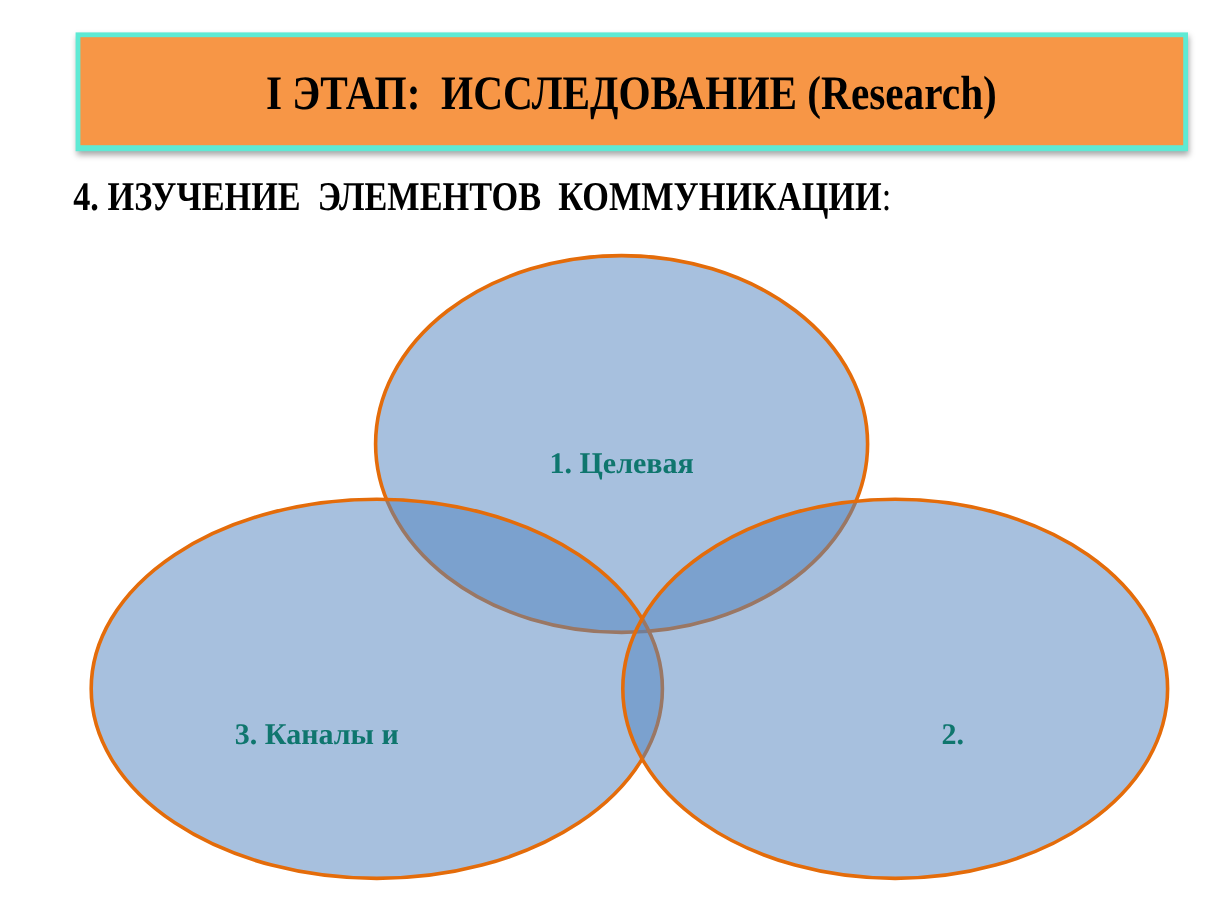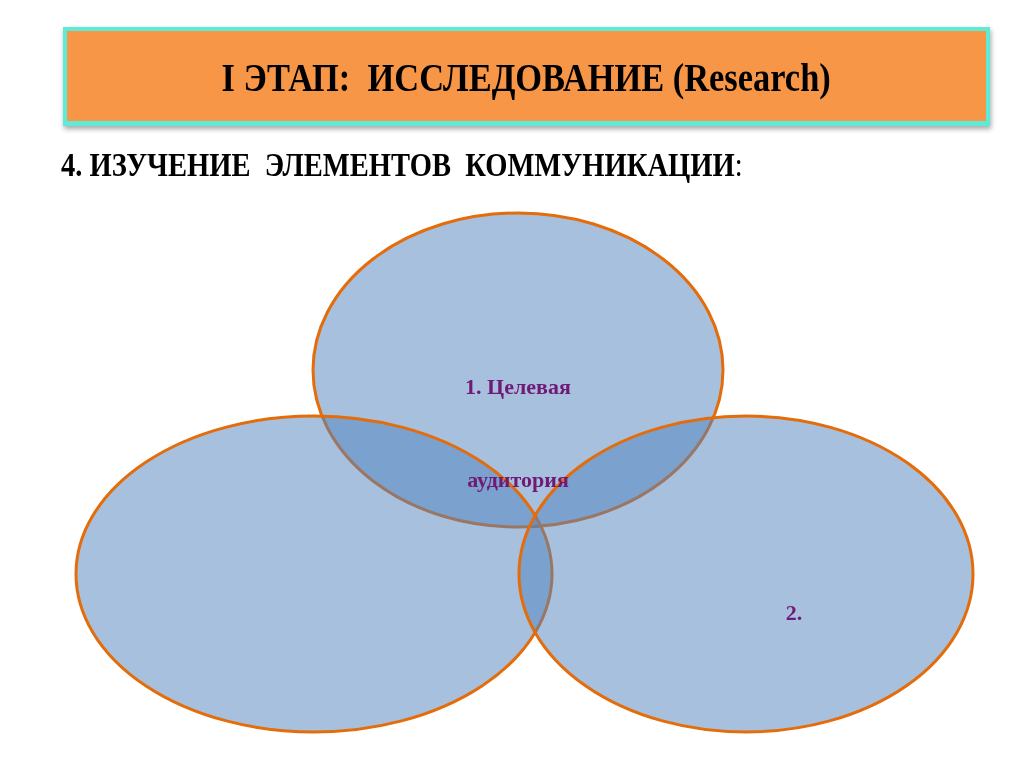--- a/index.html
+++ b/index.html
@@ -60,23 +60,23 @@
       font-weight: normal;
     }
     svg.venn {
       position: absolute;
       left: 0;
       top: 0;
     }
     .label {
       position: absolute;
       font-weight: bold;
-      font-size: 22px;
+      font-size: 25px;
       line-height: 31px;
-      color: #701a75;
+      color: #0f766e;
       text-align: center;
       white-space: pre;
       transform: translateX(-50%);
     }
     .label span {
       display: block;
     }
   </style>
 </head>
 <body>
@@ -93,23 +93,23 @@
 
   <ellipse cx="518" cy="370" rx="205" ry="157" fill="#4F81BD" fill-opacity="0.5" stroke="#E46C0A" stroke-width="3"></ellipse>
 
   <ellipse cx="314" cy="574" rx="238" ry="158" fill="#4F81BD" fill-opacity="0.5" stroke="#E46C0A" stroke-width="3"></ellipse>
 
   <ellipse cx="746" cy="574" rx="227" ry="158" fill="#4F81BD" fill-opacity="0.5" stroke="#E46C0A" stroke-width="3"></ellipse>
 </svg>
 
 <div class="label" style="left:518px; top:309px;">
   <span>1. Целевая</span>
-  <span>аудитория</span>
 </div>
 
 <div class="label" style="left:794px; top:535px;">
   <span>2.</span>
   
 </div>
 
 <div class="label" style="left:264px; top:535px;">
+  <span>3. Каналы и</span>
   
 </div>
 
 </body></html>

